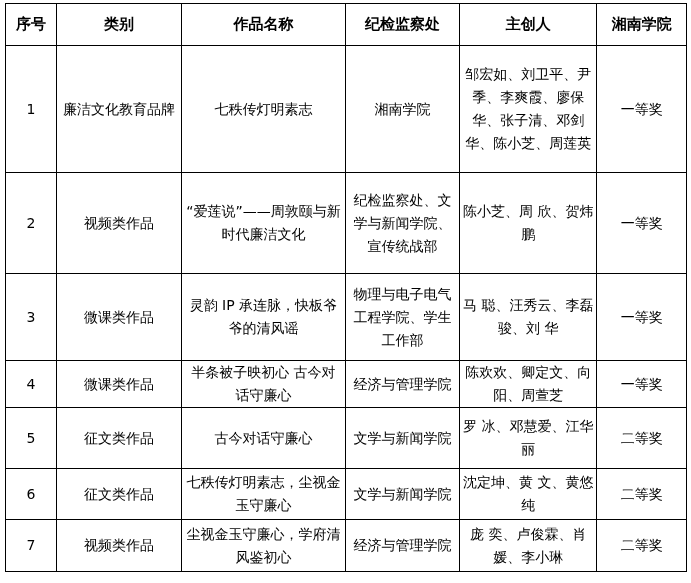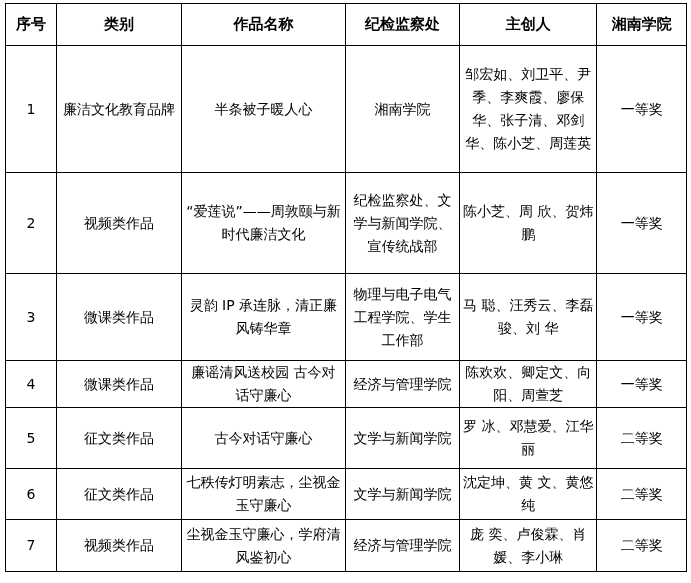--- a/index.html
+++ b/index.html
@@ -58,45 +58,45 @@
       <th>作品名称</th>
       <th>纪检监察处</th>
       <th>主创人</th>
       <th>湘南学院</th>
     </tr>
   </thead>
   <tbody>
     <tr class="r1">
       <td>1</td>
       <td>廉洁文化教育品牌</td>
-      <td>半条被子暖人心</td>
+      <td>七秩传灯明素志</td>
       <td>湘南学院</td>
       <td class="names">邹宏如、刘卫平、尹 季、李爽霞、廖保华、张子清、邓剑华、陈小芝、周莲英</td>
       <td>一等奖</td>
     </tr>
     <tr class="r2">
       <td>2</td>
       <td>视频类作品</td>
       <td>“爱莲说”——周敦颐与新时代廉洁文化</td>
       <td>纪检监察处、文学与新闻学院、宣传统战部</td>
       <td class="names">陈小芝、周 欣、贺炜鹏</td>
       <td>一等奖</td>
     </tr>
     <tr class="r3">
       <td>3</td>
       <td>微课类作品</td>
-      <td>灵韵 IP 承连脉，清正廉风铸华章</td>
+      <td>灵韵 IP 承连脉，快板爷爷的清风谣</td>
       <td>物理与电子电气工程学院、学生工作部</td>
       <td class="names">马 聪、汪秀云、李磊骏、刘 华</td>
       <td>一等奖</td>
     </tr>
     <tr class="r4">
       <td>4</td>
       <td>微课类作品</td>
-      <td>廉谣清风送校园 古今对话守廉心</td>
+      <td>半条被子映初心 古今对话守廉心</td>
       <td>经济与管理学院</td>
       <td class="names">陈欢欢、卿定文、向 阳、周萱芝</td>
       <td>一等奖</td>
     </tr>
     <tr class="r5">
       <td>5</td>
       <td>征文类作品</td>
       <td>古今对话守廉心</td>
       <td>文学与新闻学院</td>
       <td class="names">罗 冰、邓慧爱、江华丽</td>

